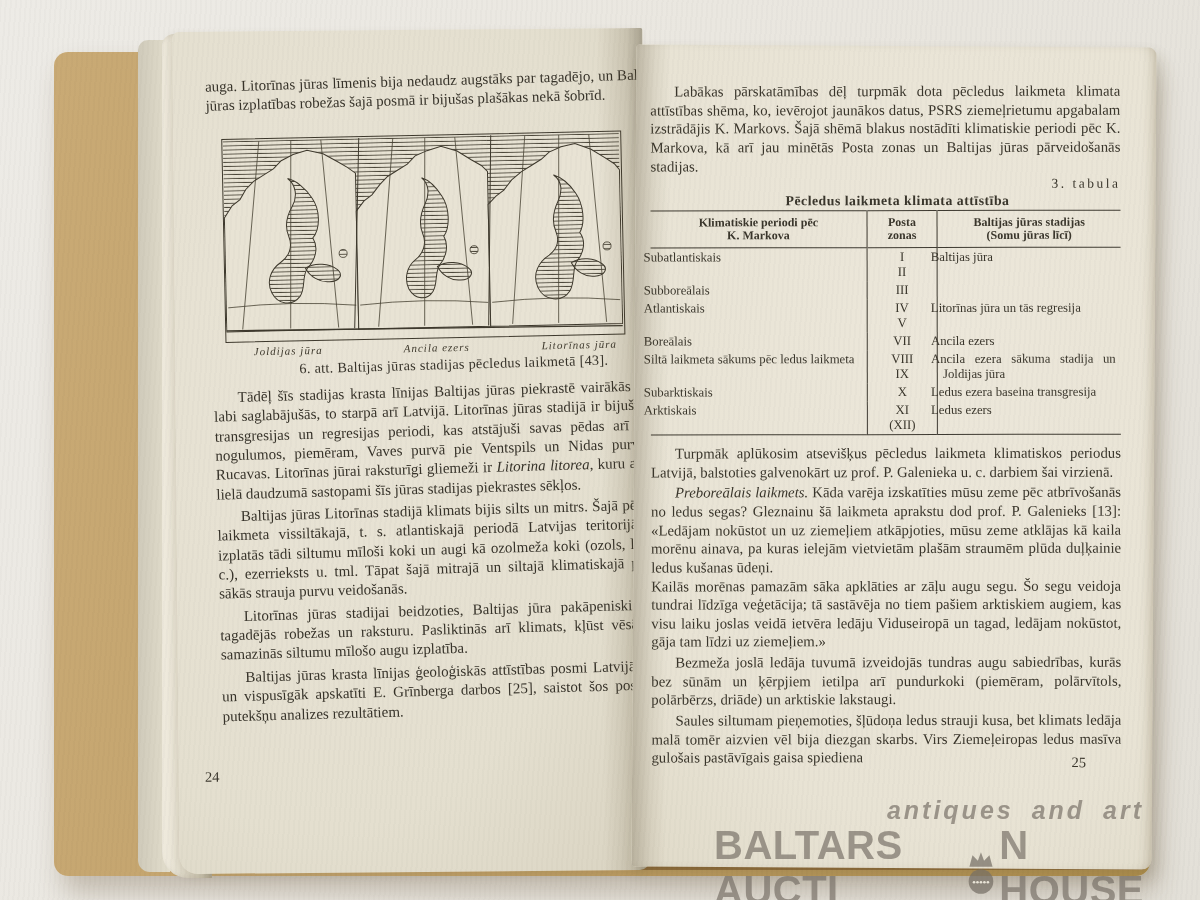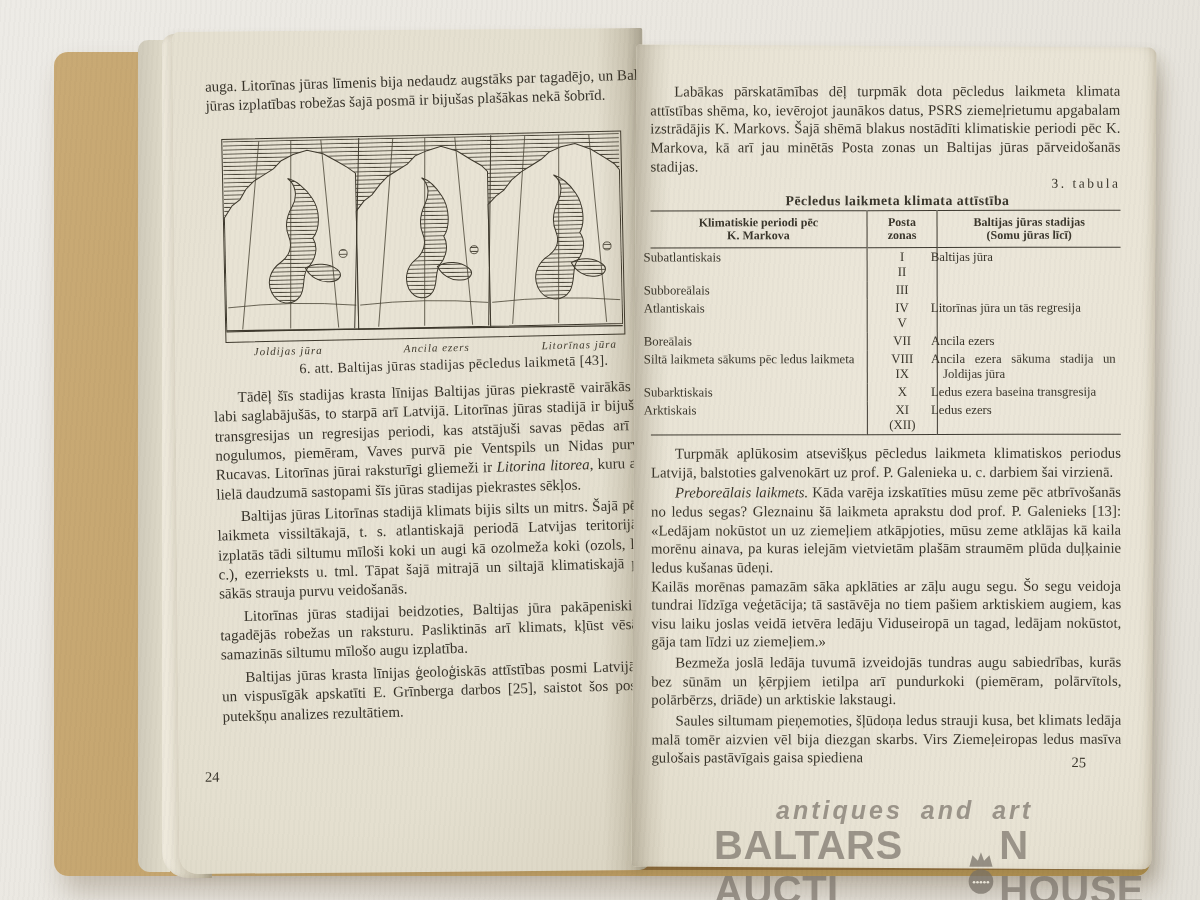--- a/index.html
+++ b/index.html
@@ -89,22 +89,22 @@
   table.climate th {
     font-weight:bold; font-size:12px; text-align:center; padding:5px 4px;
     border-bottom:1.5px solid #3e3a31; white-space:pre-line;
   }
   table.climate td { padding:2px 5px; vertical-align:top; }
   td.zones, th.zones { border-left:1.2px solid #3e3a31; border-right:1.2px solid #3e3a31; text-align:center; white-space:pre-line; }
   td.hang { padding-left:16px; text-indent:-12px; }
   
   .watermark { position:absolute; left:714px; top:796px; width:430px; z-index:10;
     color:rgba(118,111,101,0.68); font-family:"Liberation Sans", sans-serif; }
-  .wm-tagline { margin-left:62px; font-size:25px; font-style:italic; font-weight:600;
-    letter-spacing:3px; word-spacing:8px; }
+  .wm-tagline { margin-left:30px; font-size:25px; font-style:italic; font-weight:600;
+    letter-spacing:3px; word-spacing:8px;text-align:right; }
   .wm-brand { display:flex; align-items:center; margin-top:-2px; font-size:40px; font-weight:800; letter-spacing:0.5px; }
   .wm-brand svg { margin:0 1px; position:relative; top:5px; }
 </style>
 </head>
 <body>
 
 <div class="scene">
 
   <div class="cover"></div>
   <div class="cover-edge"></div>

